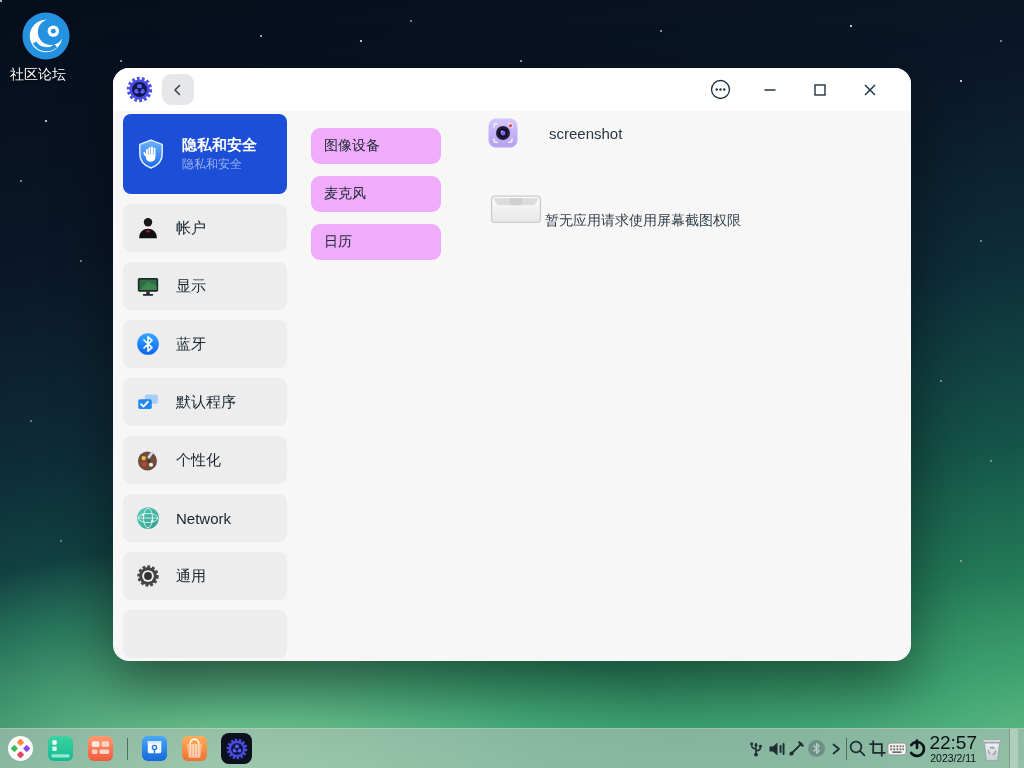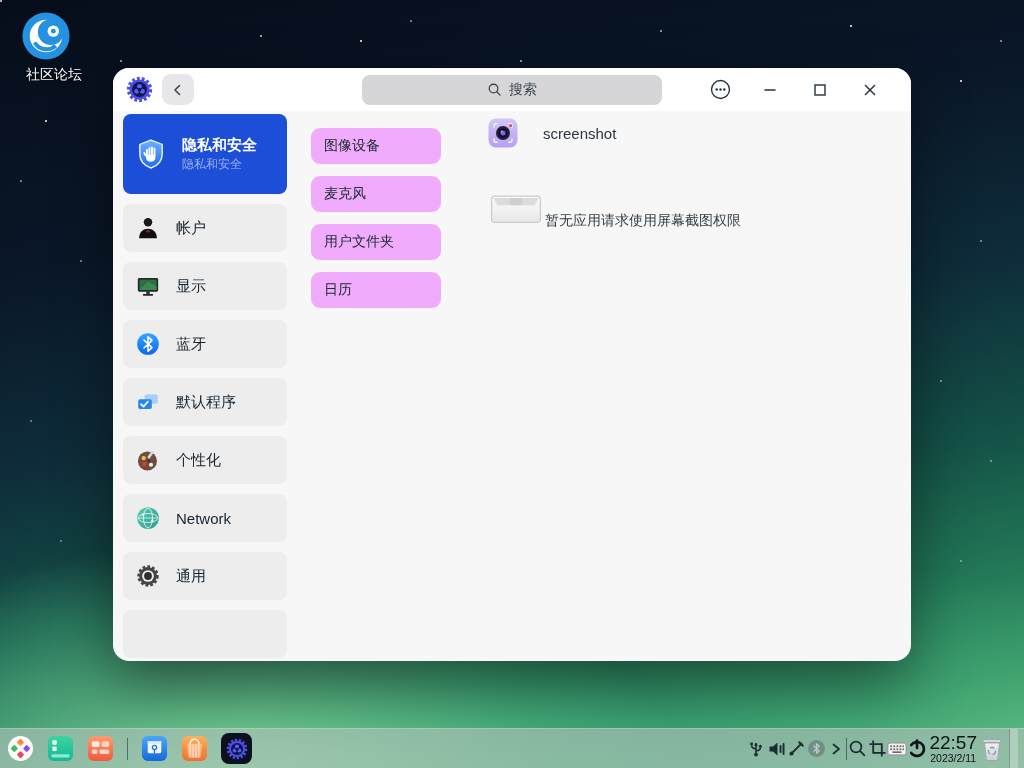--- a/index.html
+++ b/index.html
@@ -20,21 +20,21 @@
       850px 25px #fff, 900px 130px rgba(255,255,255,.7), 960px 80px #fff, 1000px 40px rgba(255,255,255,.6),
       80px 260px rgba(255,255,255,.6), 150px 330px #fff, 30px 420px rgba(255,255,255,.5), 240px 280px rgba(255,255,255,.6),
       560px 200px rgba(255,255,255,.5), 640px 250px rgba(255,255,255,.6), 700px 210px rgba(255,255,255,.5),
       760px 300px rgba(255,255,255,.55), 830px 340px rgba(255,255,255,.6), 880px 420px rgba(255,255,255,.55),
       940px 380px rgba(255,255,255,.6), 990px 460px rgba(255,255,255,.5), 60px 540px rgba(255,255,255,.45),
       160px 480px rgba(255,255,255,.5), 960px 560px rgba(255,255,255,.5), 360px 40px #fff, 540px 170px rgba(255,255,255,.5),
       980px 240px rgba(255,255,255,.55), 20px 180px rgba(255,255,255,.6), 890px 620px rgba(255,255,255,.4);
   }
 
   
-  .shortcut { position:absolute; left:10px; top:10px; width:72px; text-align:right; cursor:default; }
+  .shortcut { position:absolute; left:10px; top:10px; width:72px; text-align:left; cursor:default; }
   .shortcut svg { width:52px; height:52px; display:block; margin:0 auto; }
   .shortcut .cap { margin-top:4px; color:#fff; font-size:14px; text-shadow:0 1px 3px rgba(0,0,0,.7); white-space:nowrap; }
 
   
   .window { position:absolute; left:113px; top:68px; width:798px; height:593px; border-radius:16px;
     background:#f7f7f8; box-shadow:0 24px 60px rgba(0,0,0,.45); overflow:hidden; }
   .titlebar { position:relative; height:43px; background:#ffffff; display:flex; align-items:center; }
   .tb-logo { width:27px; height:27px; margin-left:13px; }
   .back-btn { width:32px; height:31px; margin-left:9px; background:#e7e7e9; border:none; border-radius:9px;
     display:flex; align-items:center; justify-content:center; cursor:pointer; }
@@ -59,21 +59,21 @@
   .side-item.partial { margin-bottom:0; }
 
   
   .subnav { width:130px; margin-left:24px; padding-top:17px; }
   .sub-item { height:36px; margin-bottom:12px; background:#f0abfc; border-radius:9px;
     display:flex; align-items:center; padding-left:13px; font-size:14px; color:#202c36; cursor:pointer; }
   .sub-item.sel { background:#0a7cff; color:#fff; font-weight:bold; }
 
   
   .content { flex:1; margin-left:46px; padding-top:6px; padding-right:24px; }
-  .app-row { display:flex; align-items:center; gap:24px; }
+  .app-row { display:flex; align-items:center; gap:30px; }
   .app-row .app-name { font-size:15px; color:#2a3641; }
   .empty-state { margin-top:35px; display:flex; flex-direction:row; align-items:center; }
   .empty-state .msg { margin-top:28px; font-size:14px; color:#323e48; }
 
   
   .taskbar { position:absolute; left:0; bottom:0; width:1024px; height:40px;
     background:rgba(178,192,186,.62); backdrop-filter:blur(6px);
     border-top:1px solid rgba(255,255,255,.22); display:flex; align-items:center; }
   .dock { display:flex; align-items:center; gap:13px; padding-left:7px; }
   .dock-ico { width:27px; height:27px; border-radius:7px; position:relative; cursor:pointer; flex:0 0 auto; }
@@ -118,27 +118,20 @@
         <circle cx="9.5" cy="13.6" r="2.2" fill="#5a5df2"></circle>
         <circle cx="14.5" cy="13.6" r="2.2" fill="#5a5df2"></circle>
         <circle cx="12" cy="12.3" r="1.7" fill="#10164a"></circle>
       </svg>
       <button class="back-btn">
         <svg width="12" height="12" viewBox="0 0 12 12">
           <polyline points="7.5,1.5 3,6 7.5,10.5" fill="none" stroke="#3c4650" stroke-width="1.6" stroke-linecap="round" stroke-linejoin="round"></polyline>
         </svg>
       </button>
 
-      <div class="search-box">
-        <svg width="15" height="15" viewBox="0 0 16 16">
-          <circle cx="7" cy="7" r="4.6" fill="none" stroke="#3c4650" stroke-width="1.4"></circle>
-          <line x1="10.6" y1="10.6" x2="14" y2="14" stroke="#3c4650" stroke-width="1.4" stroke-linecap="round"></line>
-        </svg>
-        <span>搜索</span>
-      </div>
 
       <div class="tb-actions">
         <button class="wbtn">
           <svg width="21" height="21" viewBox="0 0 22 22">
             <circle cx="11" cy="11" r="9.4" fill="none" stroke="#1e3240" stroke-width="1.4"></circle>
             <circle cx="7" cy="11" r="1.25" fill="#1e3240"></circle>
             <circle cx="11" cy="11" r="1.25" fill="#1e3240"></circle>
             <circle cx="15" cy="11" r="1.25" fill="#1e3240"></circle>
           </svg>
         </button>
@@ -278,23 +271,20 @@
           <div class="lab"></div>
         </div>
       </div>
 
       <div class="subnav">
         <div class="sub-item">
             <span>图像设备</span>
           </div>
         <div class="sub-item">
             <span>麦克风</span>
-          </div>
-        <div class="sub-item">
-            <span>用户文件夹</span>
           </div>
         <div class="sub-item">
             <span>日历</span>
           </div>
       </div>
 
       <div class="content">
         <div class="app-row">
           <svg width="32" height="32" viewBox="0 0 32 32">
             <defs>

